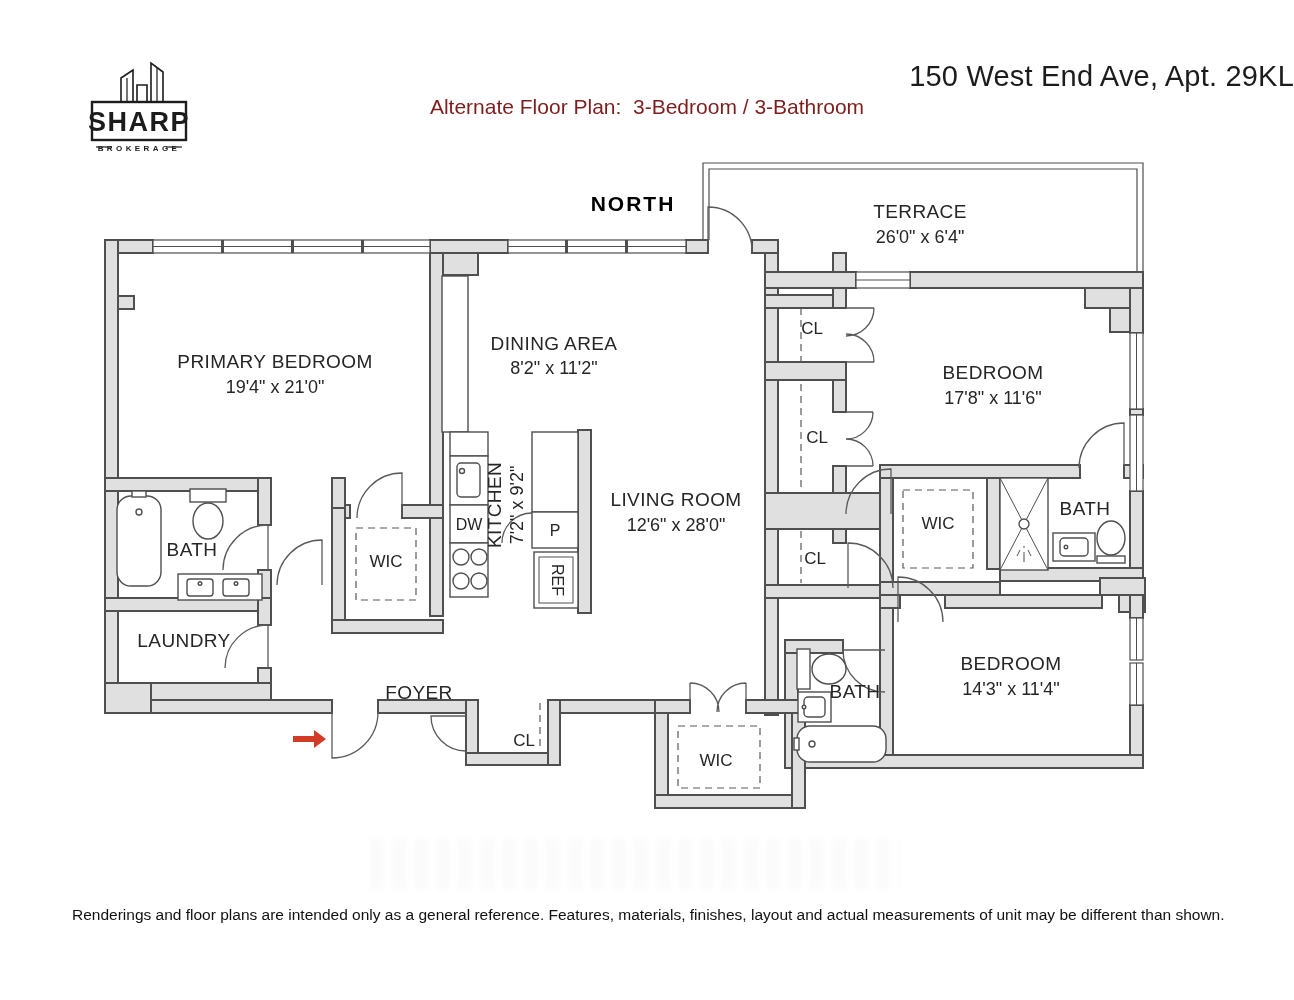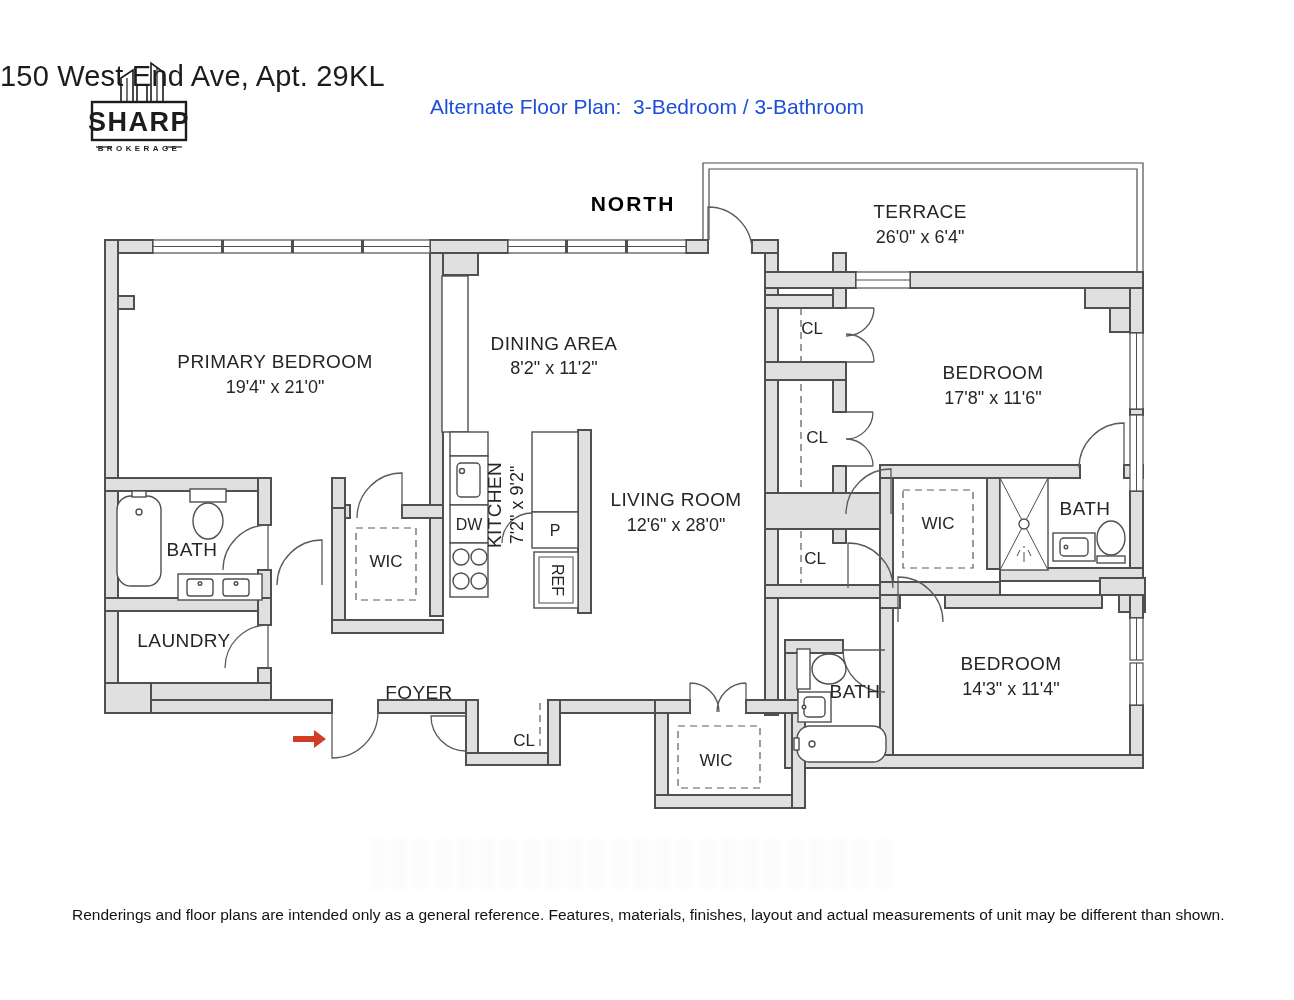--- a/index.html
+++ b/index.html
@@ -1,21 +1,21 @@
 <!DOCTYPE html>
 <html><head>
 <meta charset="utf-8">
 <style>
   html,body{margin:0;padding:0;background:#ffffff;}
   #canvas{position:relative;width:1294px;height:1000px;background:#ffffff;overflow:hidden;
           font-family:"Liberation Sans",sans-serif;}
-  .title{position:absolute;top:60px;left:0;width:100%;text-align:left;
+  .title{position:absolute;top:60px;left:0;width:100%;text-align:right;
          font-size:29px;font-weight:500;color:#1c1c1c;letter-spacing:.2px;}
   .subtitle{position:absolute;top:95px;left:0;width:100%;text-align:center;
-         font-size:21px;font-weight:400;color:#1d4ed8;white-space:pre;}
+         font-size:21px;font-weight:400;color:#7f1d1d;white-space:pre;}
   .disclaimer{position:absolute;left:62px;top:903px;width:1176px;
          font-size:15.5px;line-height:1.5;color:#111;margin-left:10px;}
   .watermark{position:absolute;left:370px;top:838px;width:530px;height:52px;opacity:.05;
          background:repeating-linear-gradient(90deg,#bbb 0 14px,#fff 14px 22px);
          filter:blur(2px);pointer-events:none;}
   svg text{font-family:"Liberation Sans",sans-serif;fill:#262626;}
   .room{font-size:19px;letter-spacing:.4px;}
   .dims{font-size:18px;}
   .lab{font-size:17px;}
   .app{font-size:16px;}

